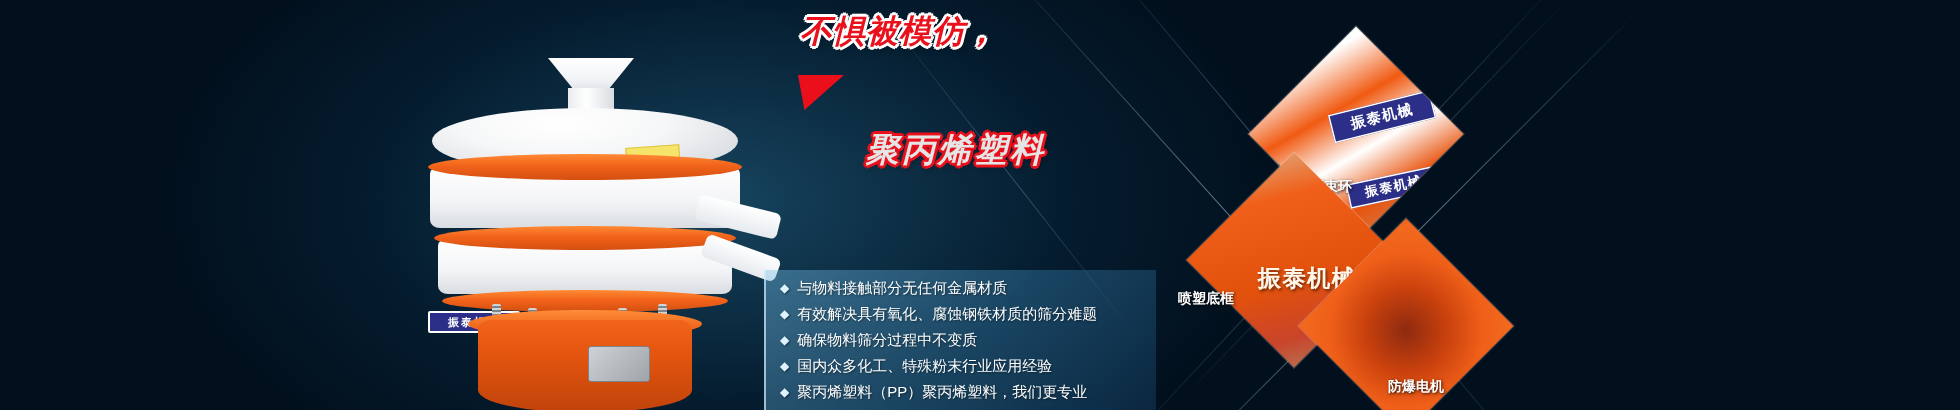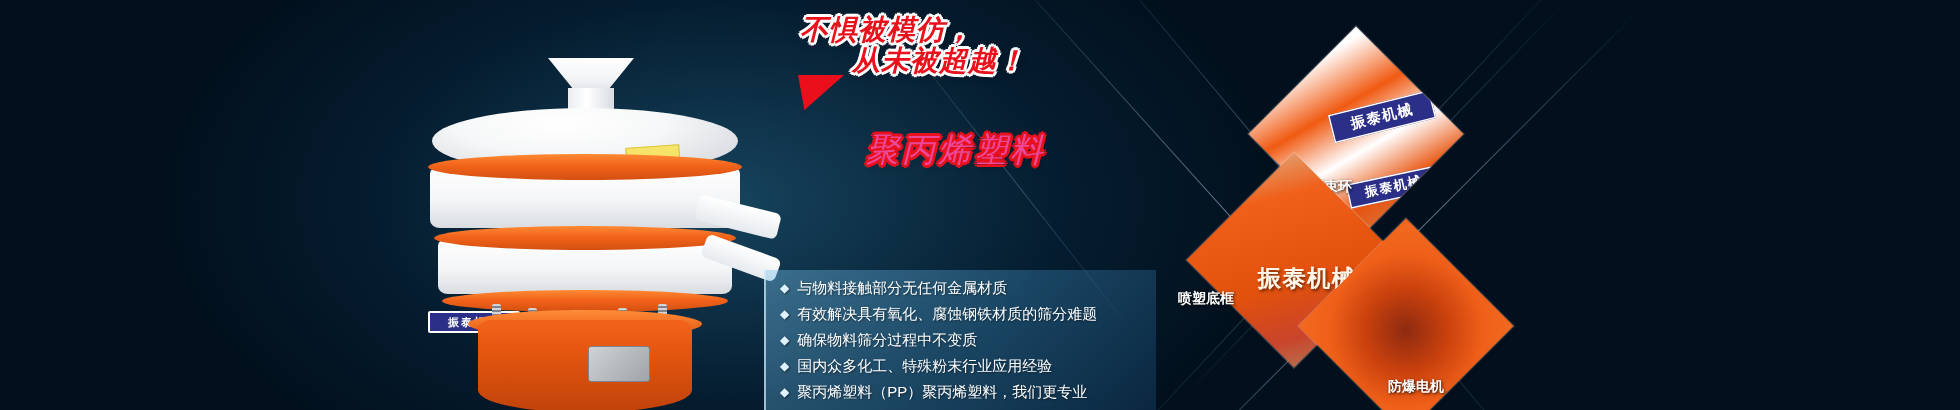--- a/index.html
+++ b/index.html
@@ -52,33 +52,33 @@
     color:#fff; font-weight:bold; letter-spacing:2px; display:flex; align-items:center; justify-content:center; }
   .np1{ left:86px; top:196px; width:128px; height:30px; font-size:15px; }
   .np2{ left:8px; top:253px; width:92px; height:22px; font-size:11px; }
   .warnlabel{ position:absolute; left:206px; top:88px; width:54px; height:22px; background:#f5e36a; border:1px solid #d8c23f; transform:rotate(-4deg); }
   .spout{ position:absolute; background:linear-gradient(180deg,#ffffff,#e6eaee); border-radius:6px; }
   .sp1{ left:276px; top:146px; width:84px; height:26px; transform:rotate(14deg); }
   .sp2{ left:282px; top:188px; width:78px; height:24px; transform:rotate(20deg); }
 
   
   .headline{ position:absolute; left:800px; top:14px; width:360px; }
-  .hl-line{ font-size:28px; font-weight:bold; font-style:italic; color:#e8111c; line-height:1.12;
+  .hl-line{ font-size:32px; font-weight:bold; font-style:italic; color:#e8111c; line-height:1.12;
     letter-spacing:1px; white-space:nowrap;
     text-shadow:
       -2px -2px 0 #fff, 2px -2px 0 #fff, -2px 2px 0 #fff, 2px 2px 0 #fff,
       -3px 0 0 #fff, 3px 0 0 #fff, 0 -3px 0 #fff, 0 3px 0 #fff,
       4px 4px 6px rgba(0,0,0,.28); }
   .hl2{ margin-left:52px; }
   .arrow{ position:absolute; left:798px; top:72px; width:46px; height:38px; background:#ea0f1a;
     clip-path:polygon(0 8%,100% 8%,14% 100%); filter:drop-shadow(2px 2px 2px rgba(0,0,0,.3)); }
 
   
   .subtitle{ position:absolute; left:866px; top:124px; }
-  .sub-line{ font-size:33px; font-weight:normal; font-style:italic; color:#ec4899; line-height:1.55;
+  .sub-line{ font-size:33px; font-weight:bold; font-style:italic; color:#e5e5e5; line-height:1.55;
     letter-spacing:3px; white-space:nowrap;
     text-shadow:
       -2px -2px 0 #e8111c, 2px -2px 0 #e8111c, -2px 2px 0 #e8111c, 2px 2px 0 #e8111c,
       -3px 0 0 #e8111c, 3px 0 0 #e8111c, 0 -3px 0 #e8111c, 0 3px 0 #e8111c,
       3px 4px 5px rgba(0,0,0,.25); text-align: right; }
 
   
   .bullets{ position:absolute; left:764px; top:270px; width:392px; height:140px;
     background:linear-gradient(135deg, rgba(120,195,235,.40) 0%, rgba(70,160,215,.30) 55%, rgba(40,120,185,.22) 100%);
     border-left:2px solid rgba(210,238,255,.75); padding:10px 0 0 14px; }
@@ -141,21 +141,20 @@
     <div class="m-baseTop"></div>
     <div class="m-base"></div>
     <div class="m-plate"></div>
     <div class="spout sp1"></div>
     <div class="spout sp2"></div>
 
   </div>
 
   <div class="headline">
     <div class="hl-line">不惧被模仿，</div>
-    <div class="hl-line hl2">从未被超越！</div>
   </div>
   <div class="arrow"></div>
 
   <div class="subtitle">
     <div class="sub-line">聚丙烯塑料</div>
   </div>
 
   <div class="bullets">
     <div class="bline">
       <span class="dia">◆</span>

